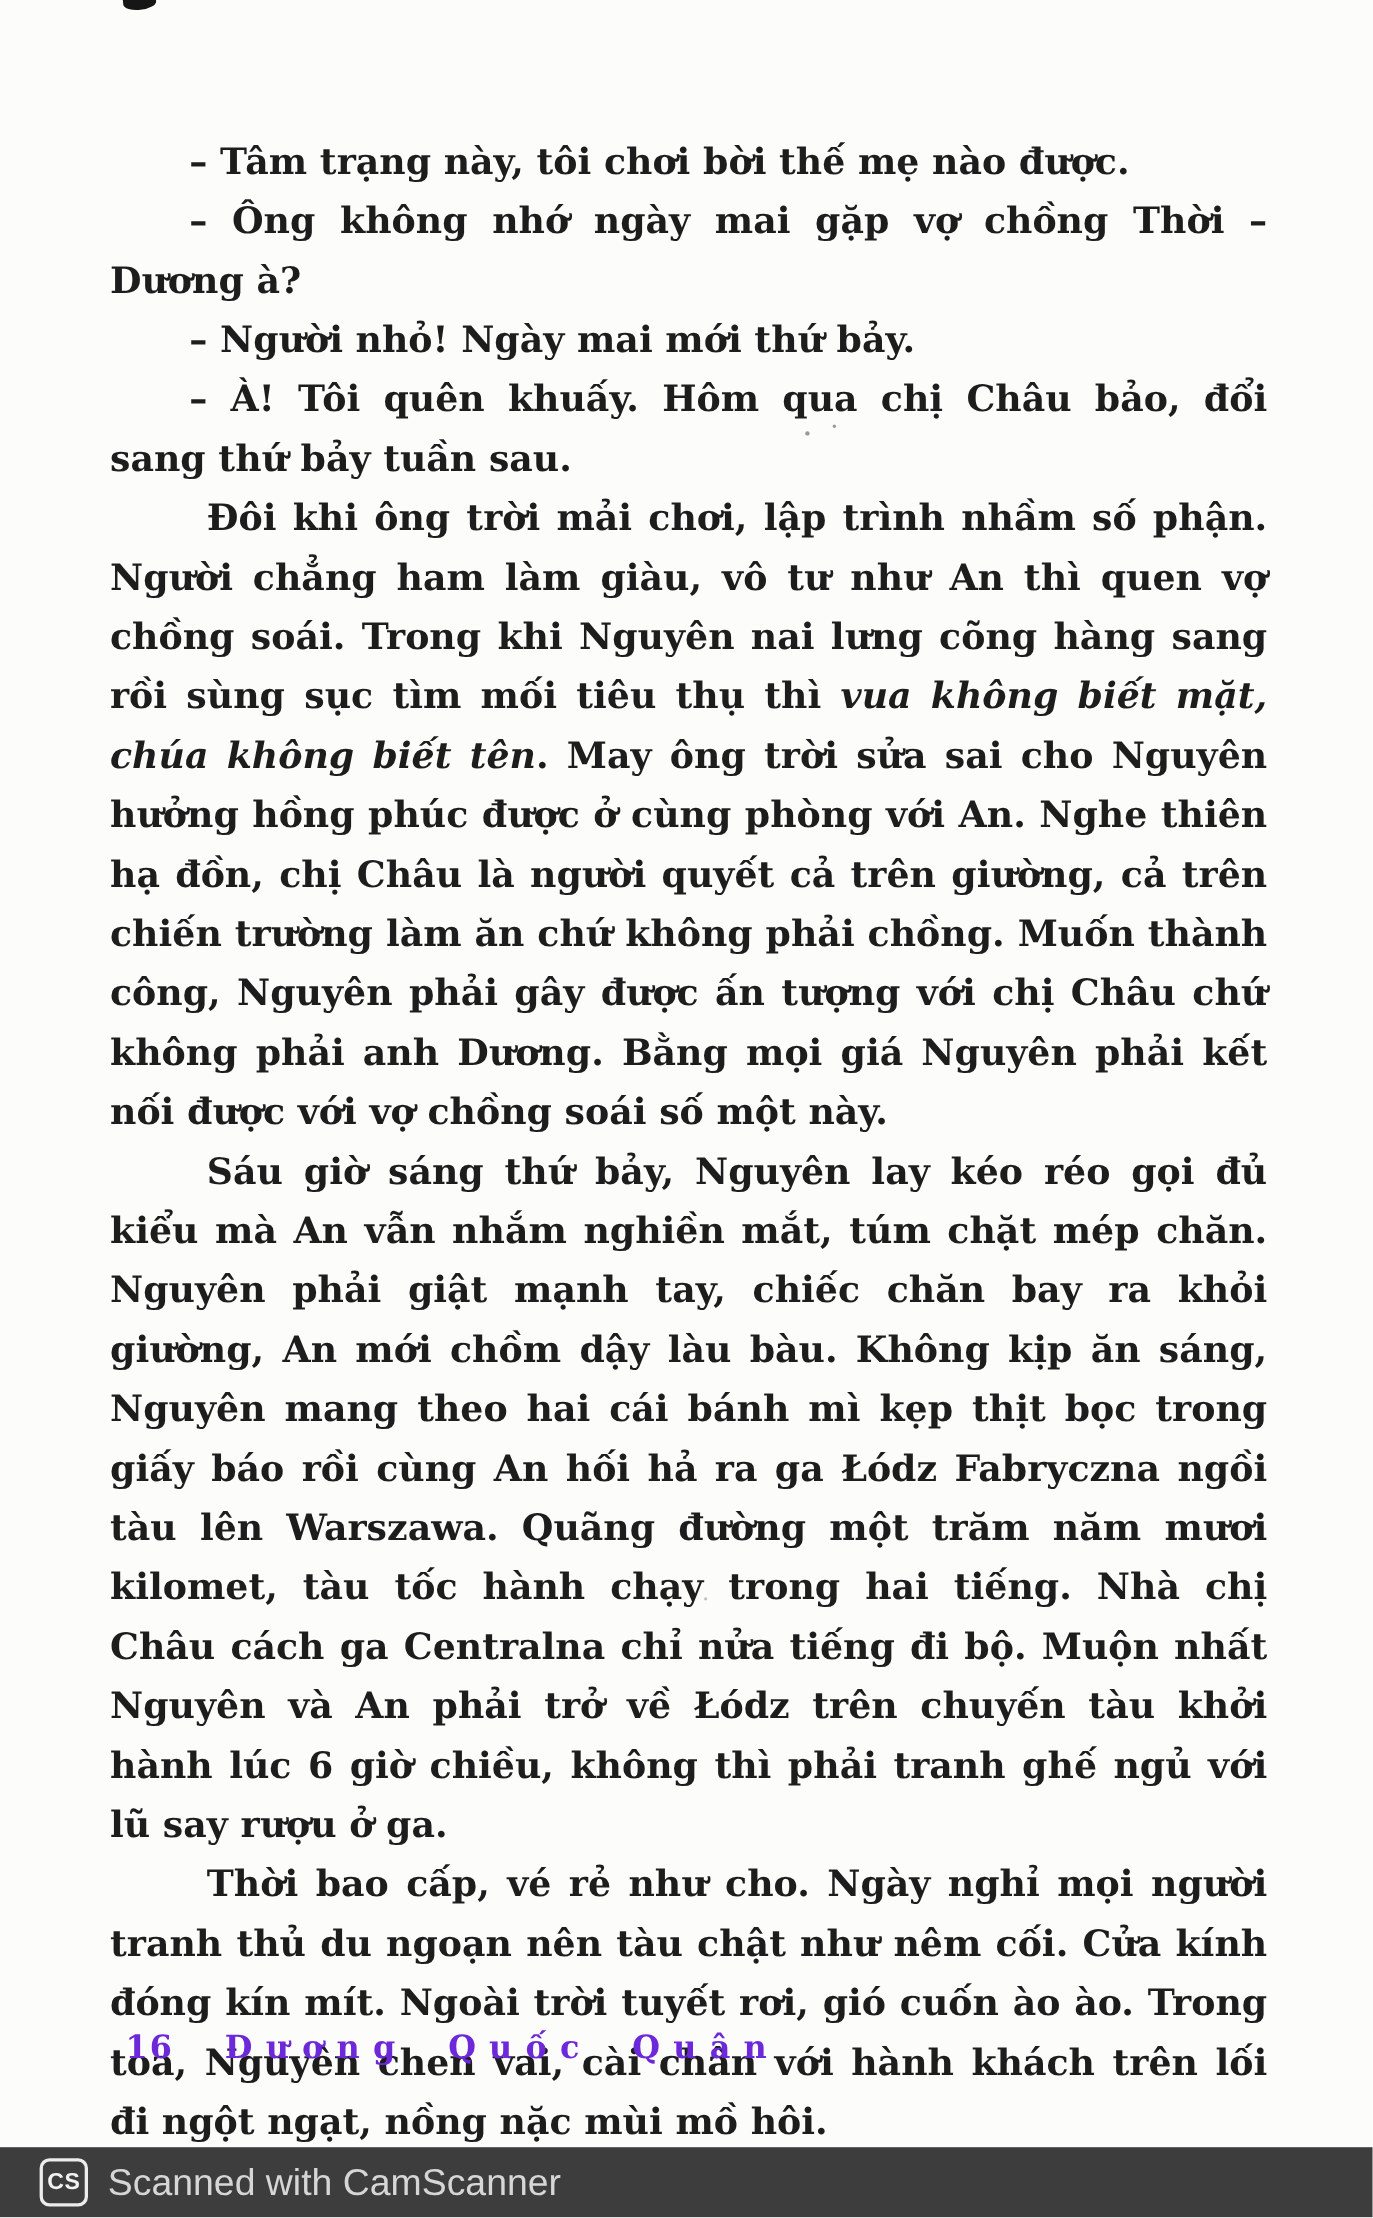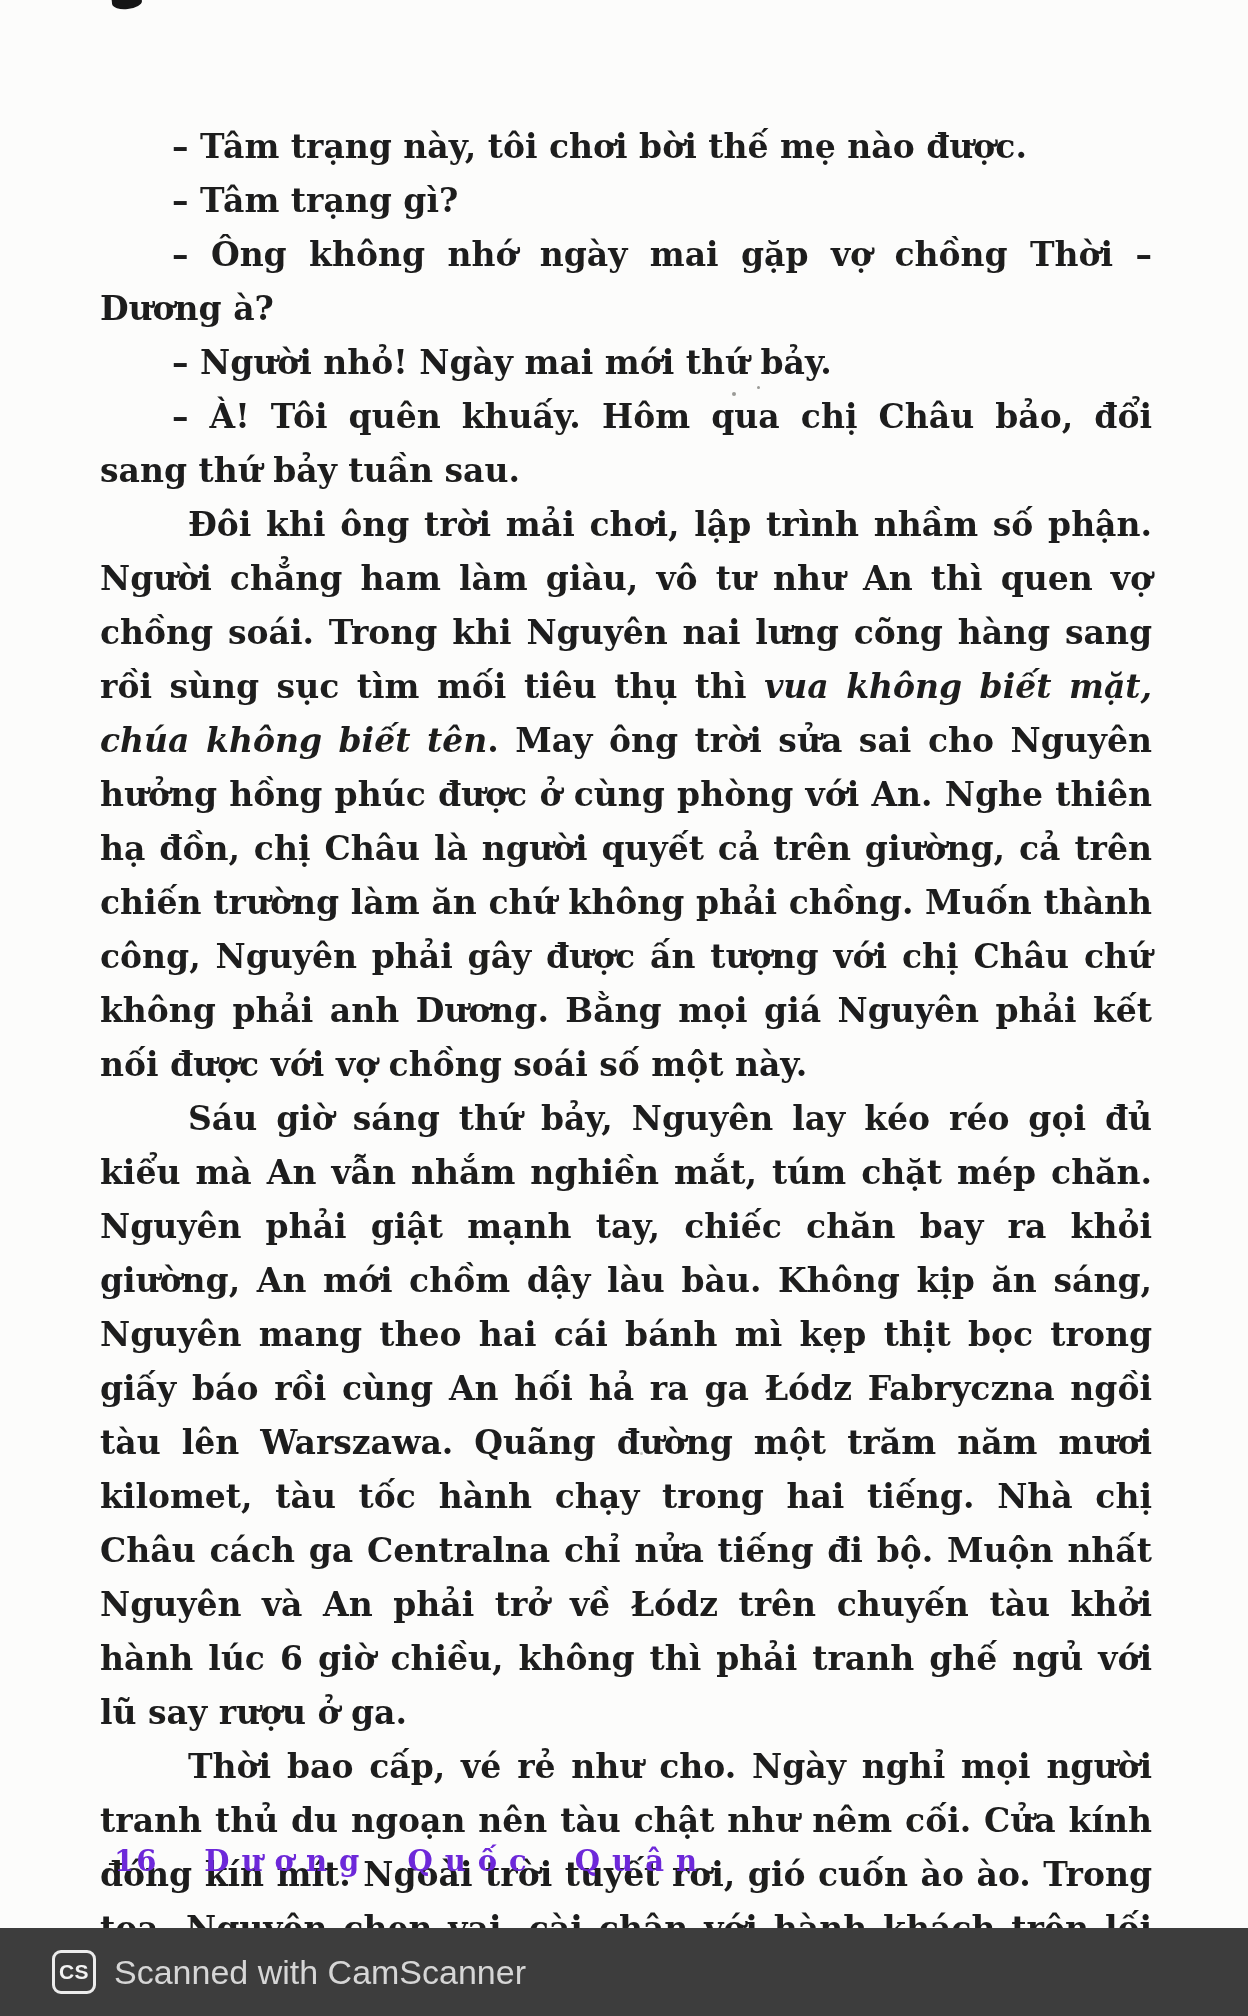--- a/index.html
+++ b/index.html
@@ -78,25 +78,25 @@
   .book-footer .author {
     letter-spacing: 12px;
     word-spacing: 14px;
   }
 
   .camscanner-bar {
     position: absolute;
     left: 0;
     bottom: 0;
     width: 1248px;
-    height: 88px;
+    height: 64px;
     background: #3d3d3d;
     display: flex;
     align-items: center;
-    padding-left: 52px;
+    padding-left: 36px;
     box-sizing: border-box;
     font-family: "Liberation Sans", "DejaVu Sans", sans-serif;
   }
   .cs-logo {
     width: 44px;
     height: 44px;
     border: 3px solid #ececec;
     border-radius: 9px;
     box-sizing: border-box;
     display: flex;
@@ -121,21 +121,20 @@
 
 <div class="screenshot">
 
   <div class="artifact-top"></div>
   <div class="speck s1"></div>
   <div class="speck s2"></div>
   <div class="speck s3"></div>
 
   <div class="text-block">
     <p class="dialogue">– Tâm trạng này, tôi chơi bời thế mẹ nào được.</p>
-    <p class="dialogue">– Tâm trạng gì?</p>
     <p class="dialogue">– Ông không nhớ ngày mai gặp vợ chồng Thời – Dương à?</p>
     <p class="dialogue">– Người nhỏ! Ngày mai mới thứ bảy.</p>
     <p class="dialogue">– À! Tôi quên khuấy. Hôm qua chị Châu bảo, đổi sang thứ bảy tuần sau.</p>
 
     <p class="body-para"><span>Đôi khi ông trời mải chơi, lập trình nhầm số phận. Người chẳng ham làm giàu, vô tư như An thì quen vợ chồng soái. Trong khi Nguyên nai lưng cõng hàng sang rồi sùng sục tìm mối tiêu thụ thì </span><em class="seg-italic">vua không biết mặt, chúa không biết tên</em><span>. May ông trời sửa sai cho Nguyên hưởng hồng phúc được ở cùng phòng với An. Nghe thiên hạ đồn, chị Châu là người quyết cả trên giường, cả trên chiến trường làm ăn chứ không phải chồng. Muốn thành công, Nguyên phải gây được ấn tượng với chị Châu chứ không phải anh Dương. Bằng mọi giá Nguyên phải kết nối được với vợ chồng soái số một này.</span></p>
 
     <p class="body-para">Sáu giờ sáng thứ bảy, Nguyên lay kéo réo gọi đủ kiểu mà An vẫn nhắm nghiền mắt, túm chặt mép chăn. Nguyên phải giật mạnh tay, chiếc chăn bay ra khỏi giường, An mới chồm dậy làu bàu. Không kịp ăn sáng, Nguyên mang theo hai cái bánh mì kẹp thịt bọc trong giấy báo rồi cùng An hối hả ra ga Łódz Fabryczna ngồi tàu lên Warszawa. Quãng đường một trăm năm mươi kilomet, tàu tốc hành chạy trong hai tiếng. Nhà chị Châu cách ga Centralna chỉ nửa tiếng đi bộ. Muộn nhất Nguyên và An phải trở về Łódz trên chuyến tàu khởi hành lúc 6 giờ chiều, không thì phải tranh ghế ngủ với lũ say rượu ở ga.</p>
 
     <p class="body-para">Thời bao cấp, vé rẻ như cho. Ngày nghỉ mọi người tranh thủ du ngoạn nên tàu chật như nêm cối. Cửa kính đóng kín mít. Ngoài trời tuyết rơi, gió cuốn ào ào. Trong toa, Nguyên chen vai, cài chân với hành khách trên lối đi ngột ngạt, nồng nặc mùi mồ hôi.</p>
   </div>

